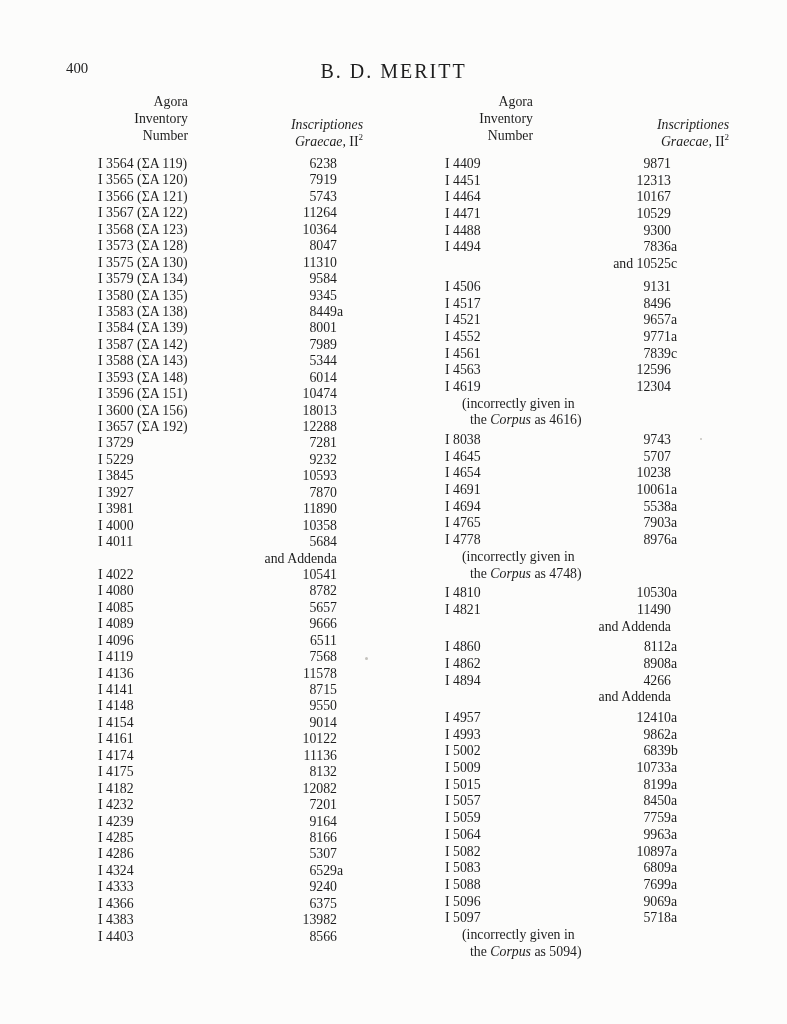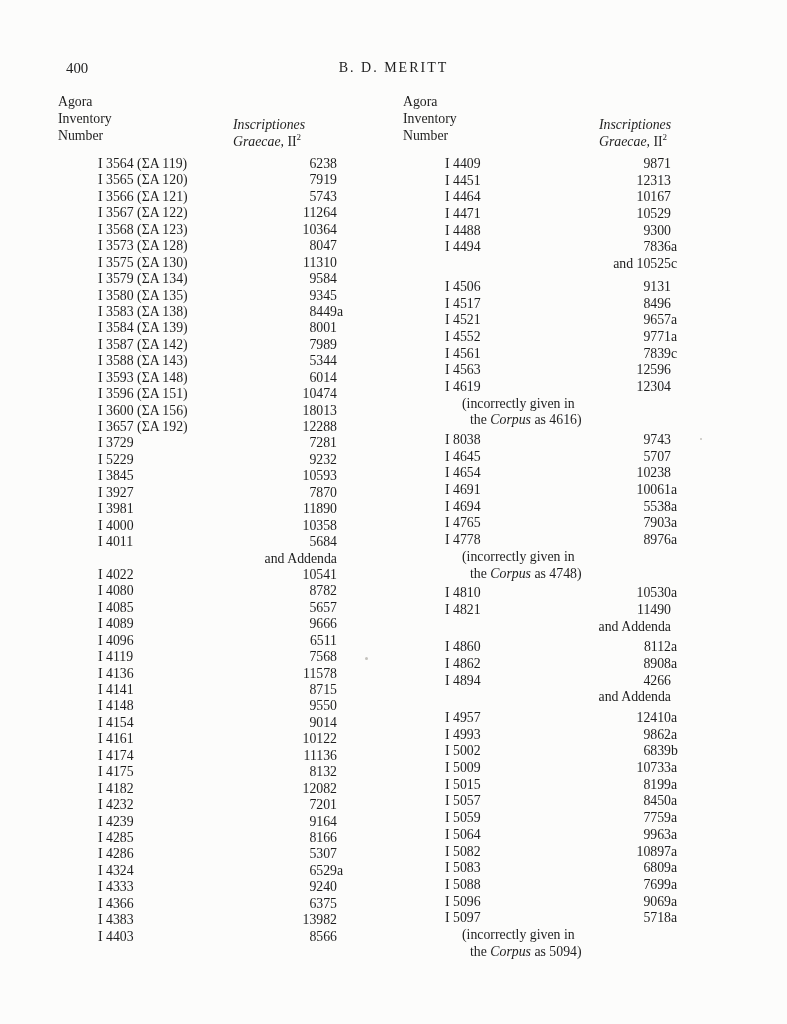--- a/index.html
+++ b/index.html
@@ -5,23 +5,23 @@
   html,body { margin:0; padding:0; background:#ffffff; }
   .page {
     position:relative; width:787px; height:1024px;
     background:#fcfcfb; color:#1e1e1e;
     font-family:"Liberation Serif", serif;
     font-size:13.8px; overflow:hidden;
   }
   .pagenum { position:absolute; left:66px; top:60px; font-size:14.8px; }
   .runhead {
     position:absolute; left:0; top:60px; width:100%;
-    text-align:center; font-size:14px; letter-spacing:2px;
+    text-align:center; font-size:20px; letter-spacing:2px;
   }
-  .hdr { position:absolute; top:93px; width:130px; text-align:left; line-height:17px; }
+  .hdr { position:absolute; top:93px; width:130px; text-align:right; line-height:17px; }
   .hdr-ig { top:116px; }
   .it { font-style:italic; }
   sup { font-size:9px; line-height:0; }
   .rows { position:absolute; top:156px; }
   .rows-left  { left:98px;  width:239px; }
   .rows-right { left:445px; width:226px; }
   .row { position:relative; white-space:nowrap; }
   .rows-left  .row { height:16.45px; line-height:16.45px; }
   .rows-right .row { height:16.7px;  line-height:16.7px; }
   .inv { position:absolute; left:0; }

